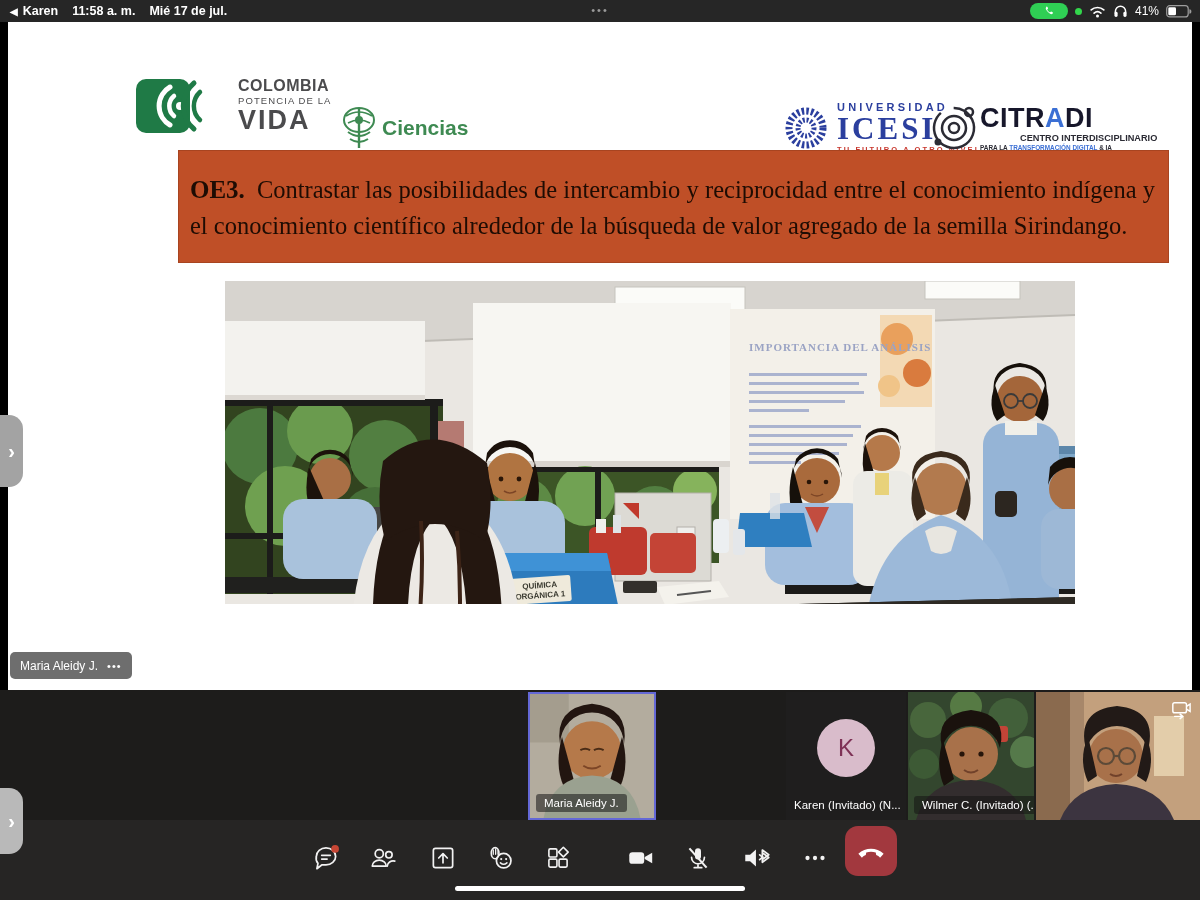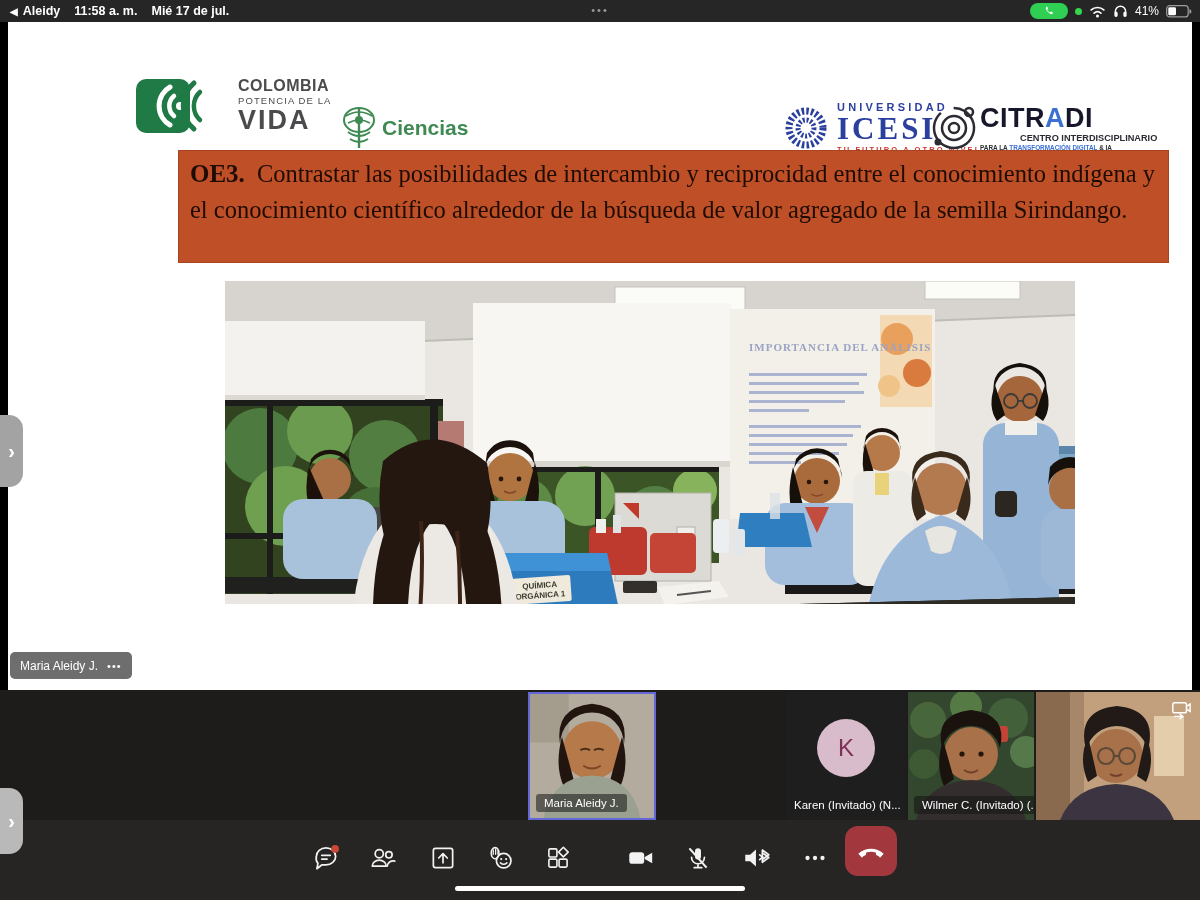--- a/index.html
+++ b/index.html
@@ -44,21 +44,21 @@
   #logo-citradi { position:absolute; left:920px; top:80px; display:flex; align-items:center; gap:0; }
   .citradi-text { line-height:1; }
   .citradi-name { color:#17172b; font-size:27px; font-weight:bold; letter-spacing:.5px; }
   .citradi-name .blue { color:#3b6fd4; }
   .citradi-s1 { color:#2b2b34; font-size:9.2px; font-weight:bold; margin-top:2px;padding-left:40px; }
   .citradi-s2 { font-size:6.4px; font-weight:bold; color:#2b2b34; margin-top:2px; }
   .citradi-s2 .blue { color:#3b6fd4; }
 
   
   #objective { position:absolute; left:170px; top:128px; width:991px; height:113px;
-               background:#bf4f27; color:#1e0c03; padding:6px 14px 6px 12px;
+               background:#bf4f27; color:#1e0c03; padding:22px 14px 6px 12px;
                font-family:"Liberation Serif", serif; font-size:24.5px; line-height:36px;
                text-align:justify; box-shadow:inset 0 0 0 1px #a84420; }
   #objective .prefix { font-weight:bold; margin-right:12px; font-size:25px; }
 
   
   #presenter-tag { position:absolute; left:10px; top:652px; background:#6e6e6e; color:#fff;
                    border-radius:5px; height:27px; display:flex; align-items:center;
                    padding:0 10px; gap:9px; font-size:12px; z-index:30; }
   #presenter-tag .more { font-size:11px; letter-spacing:1px; }
 
@@ -107,21 +107,21 @@
   #home-indicator { position:absolute; left:455px; top:196px; width:290px; height:5px;
                     background:#fff; border-radius:3px; }
 </style>
 </head>
 <body>
 
 <div id="statusbar">
   <div class="left">
     <span style="display:flex;align-items:center;gap:5px;">
       <span style="font-size:10px;">◀</span>
-      <span>Aleidy</span>
+      <span>Karen</span>
     </span>
     <span>11:58 a. m.</span>
     <span>Mié 17 de jul.</span>
   </div>
   <div id="sb-dots">•••</div>
   <div class="right">
     <span class="phone-pill">
       <svg width="12" height="12" viewBox="0 0 24 24">
         <path fill="#fff" d="M7.5 3c.7 0 3 3.2 2.6 4-.3.6-1.4 1.1-1.6 1.9-.2.8 1 2.6 2 3.6s2.8 2.2 3.6 2c.8-.2 1.3-1.3 1.9-1.6.8-.4 4 1.9 4 2.6 0 .8-1.7 3-3.2 3C13.6 18.5 5.5 10.4 5.5 7.2 5.5 5.7 6.7 3 7.5 3z"></path>
       </svg>

